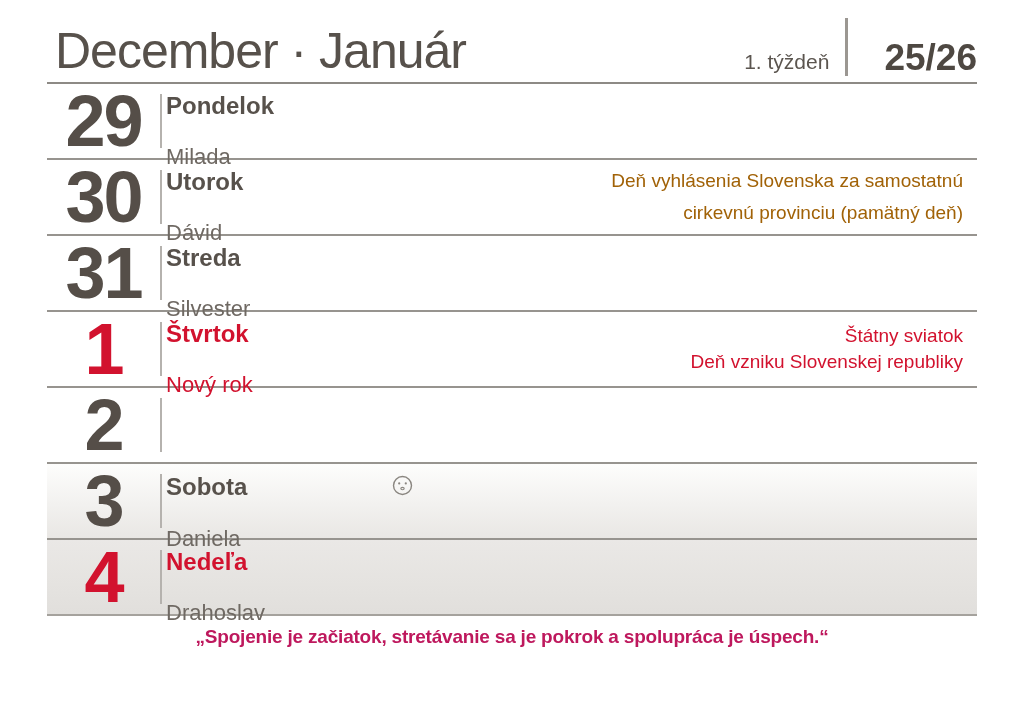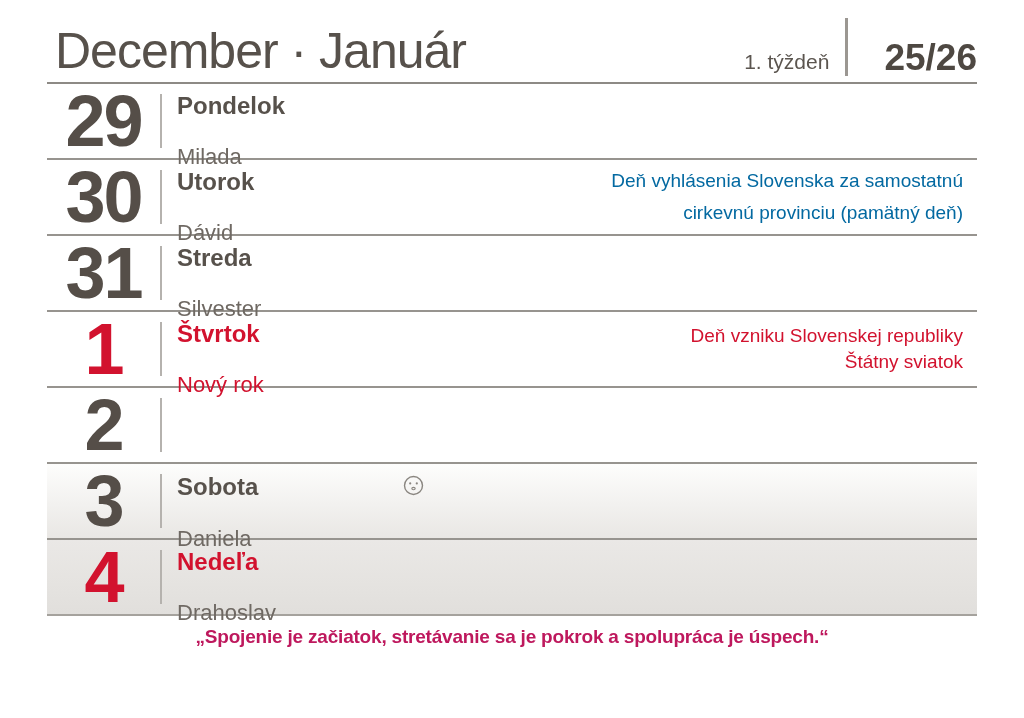--- a/index.html
+++ b/index.html
@@ -57,37 +57,37 @@
     display: flex; align-items: center; justify-content: center;
     font-size: 72px; font-weight: 700;
     color: #554e48;
     line-height: 1;
     letter-spacing: -2px;
   }
   .num-col.red { color: #d2122e; }
   .vdiv-col { width: 2px; display: flex; align-items: center; }
   .vdiv { width: 2px; height: 54px; background: #b5b2ae; }
 
-  .day-col { padding: 8px 0 0 15px; min-width: 330px; }
+  .day-col { padding: 8px 0 0 4px; min-width: 330px; }
   .day-name { font-size: 24px; font-weight: 700; color: #57514b; line-height: 1.2; display: flex; align-items: center; }
   .day-name.red { color: #d2122e; }
   .name-day { font-size: 22px; color: #6f6963; line-height: 1.2; margin-top: 23px; }
   .name-day.red { color: #d2122e; }
 
   .moon { margin-left: 145px; margin-top: 2px; }
 
   .note-col {
     flex: 1;
     display: flex; flex-direction: column; justify-content: center;
     text-align: right;
     padding-right: 14px;
     font-size: 19px;
     line-height: 26px;
   }
-  .note-col.gray { color: #0369a1; gap: 6px; }
+  .note-col.gray { color: #a16207; gap: 6px; }
   .note-col.red { color: #d2122e; }
 
   
   .footer { text-align: center; padding-top: 10px; }
   .quote { font-size: 19px; font-weight: 700; color: #be185d; letter-spacing: -0.2px; }
   .author { font-size: 13px; color: #55504a; margin-top: 3px; }
 </style>
 </head>
 <body>
 
@@ -145,22 +145,22 @@
     <div class="row">
       <div class="num-col red">1</div>
       <div class="vdiv-col">
           <span class="vdiv"></span>
         </div>
       <div class="day-col">
         <div class="day-name red">Štvrtok</div>
         <div class="name-day red">Nový rok</div>
       </div>
       <div class="note-col red">
+        <div>Štátny sviatok</div>
         <div>Deň vzniku Slovenskej republiky</div>
-        <div>Štátny sviatok</div>
       </div>
     </div>
 
     <div class="row">
       <div class="num-col">2</div>
       <div class="vdiv-col">
           <span class="vdiv"></span>
         </div>
       <div class="note-col gray"></div>
     </div>

